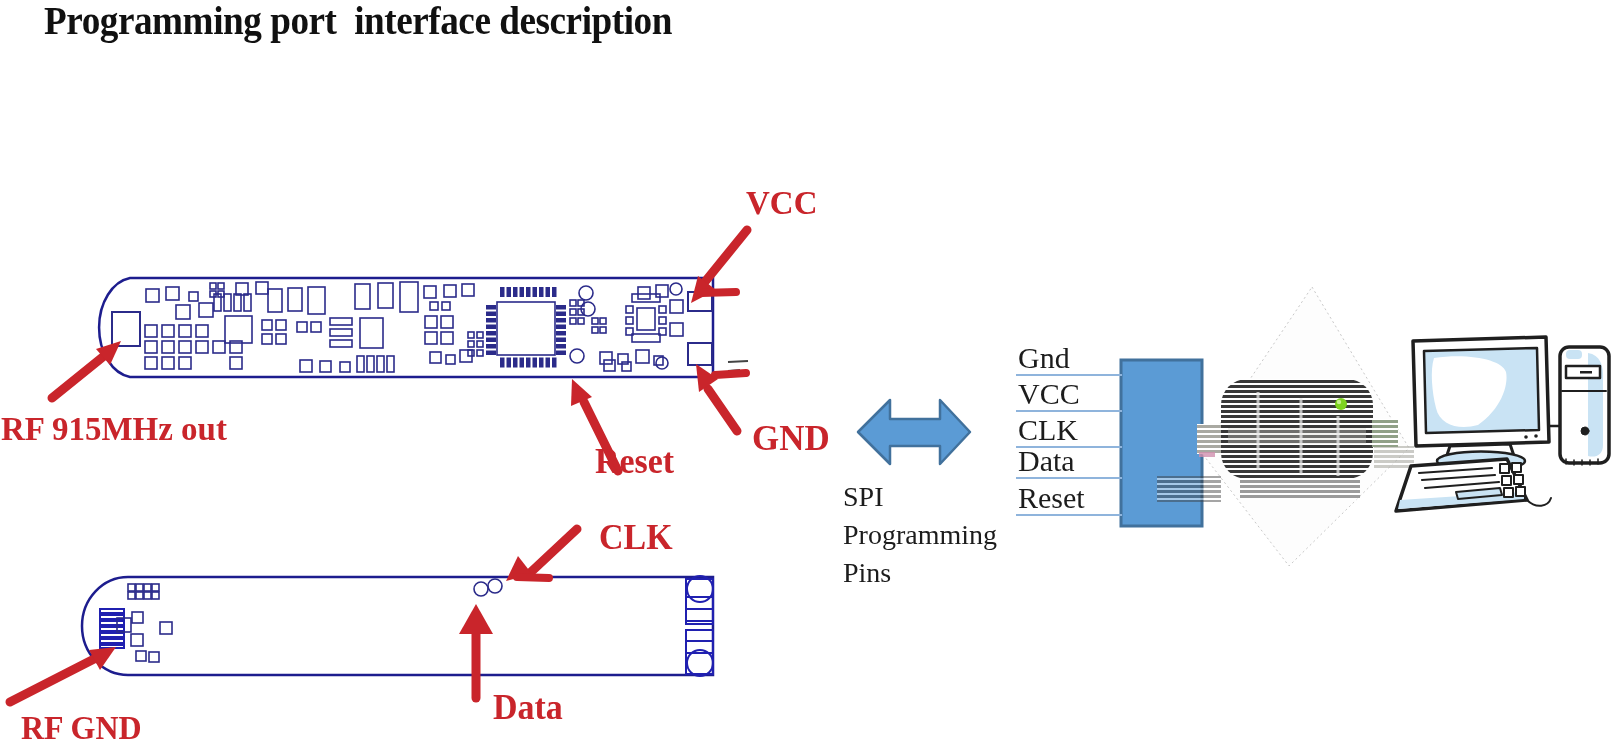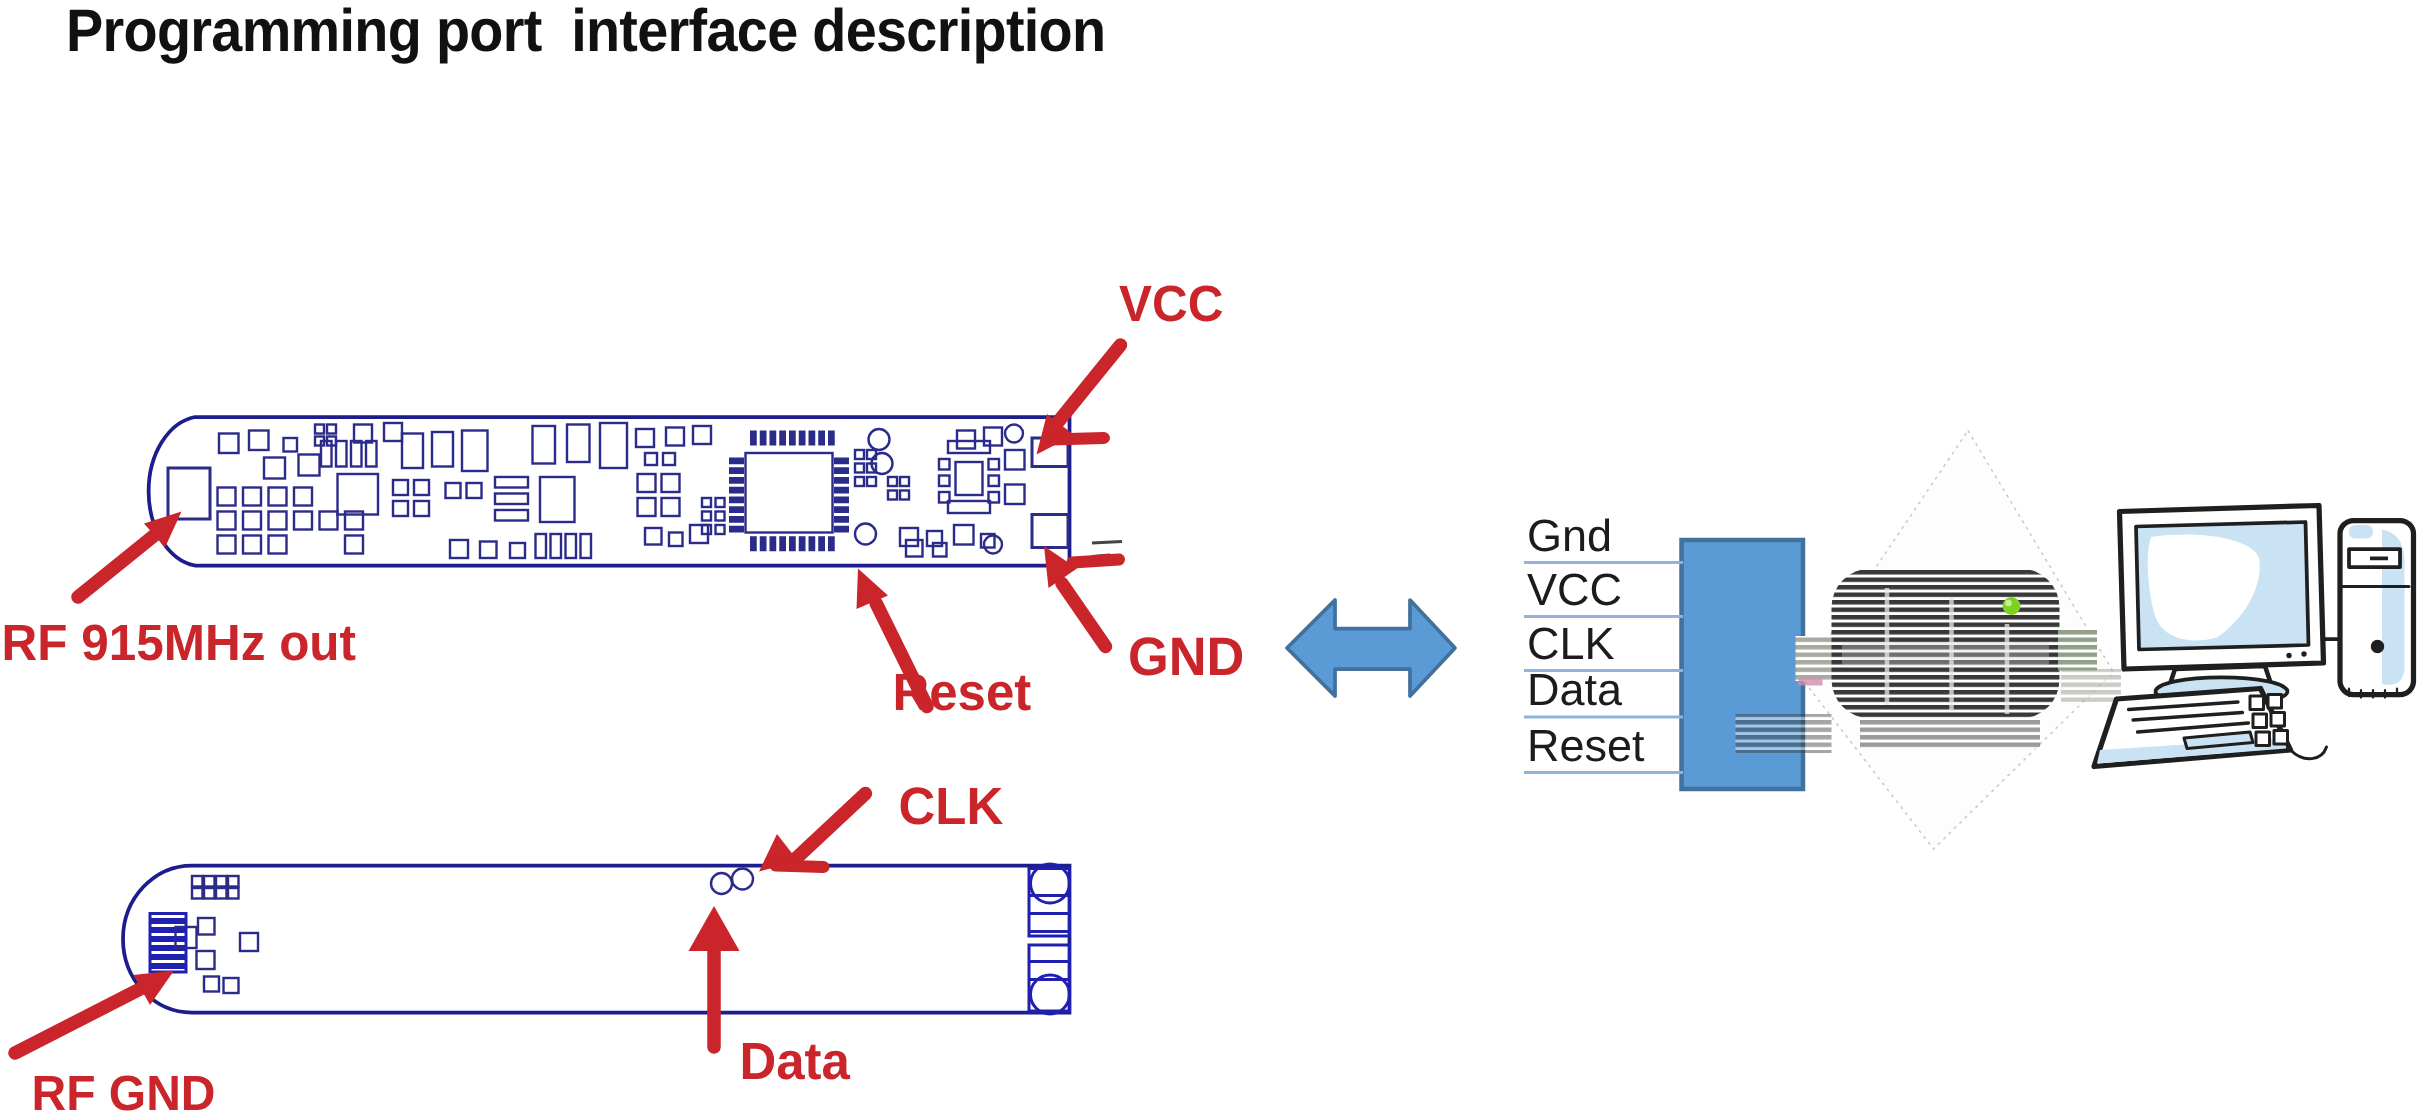--- a/index.html
+++ b/index.html
@@ -1,17 +1,17 @@
 <!DOCTYPE html>
 <html><head>
 <meta charset="utf-8">
 <style>
   html,body{margin:0;padding:0;background:#fff;}
   #stage{position:relative;width:1612px;height:746px;background:#ffffff;overflow:hidden;
-         font-family:Liberation Sans, sans-serif;}
+         font-family:Liberation Serif, serif;}
   svg{position:absolute;left:0;top:0;}
   .abs{position:absolute;}
   .title{left:44px;top:-2px;font-size:40px;line-height:46px;font-weight:700;color:#111;
          transform:scaleX(.93);transform-origin:left top;letter-spacing:-.5px;white-space:pre;}
   .label-red{position:absolute;color:#c9252b;font-weight:700;line-height:1;
              transform:scaleX(.97);transform-origin:left top;white-space:pre;}
   .label-black{position:absolute;color:#1c1c1c;white-space:pre-line;}
   .pin-row{position:absolute;left:1016px;width:106px;height:38px;display:flex;align-items:flex-end;
            border-bottom:2px solid #8fb4dc;}
   .pin-row span{font-size:30px;line-height:32px;color:#1c1c1c;padding-left:2px;}
@@ -323,20 +323,23 @@
 <div class="abs title">Programming port  interface description</div>
 
 <div class="label-red" style="left:746px;top:186px;font-size:34px;">VCC</div>
 <div class="label-red" style="left:752px;top:420px;font-size:36px;">GND</div>
 <div class="label-red" style="left:595px;top:444px;font-size:35px;">Reset</div>
 <div class="label-red" style="left:1px;top:412px;font-size:34px;">RF 915MHz out</div>
 <div class="label-red" style="left:599px;top:520px;font-size:35px;">CLK</div>
 <div class="label-red" style="left:493px;top:690px;font-size:35px;">Data</div>
 <div class="label-red" style="left:21px;top:712px;font-size:33px;">RF GND</div>
 
+<div class="label-black spi-block">SPI
+Programming
+Pins</div>
 
 <div class="pin-row" style="top:336px;">
       <span>Gnd</span>
     </div>
 <div class="pin-row" style="top:372px;">
       <span>VCC</span>
     </div>
 <div class="pin-row" style="top:408px;">
       <span>CLK</span>
     </div>

